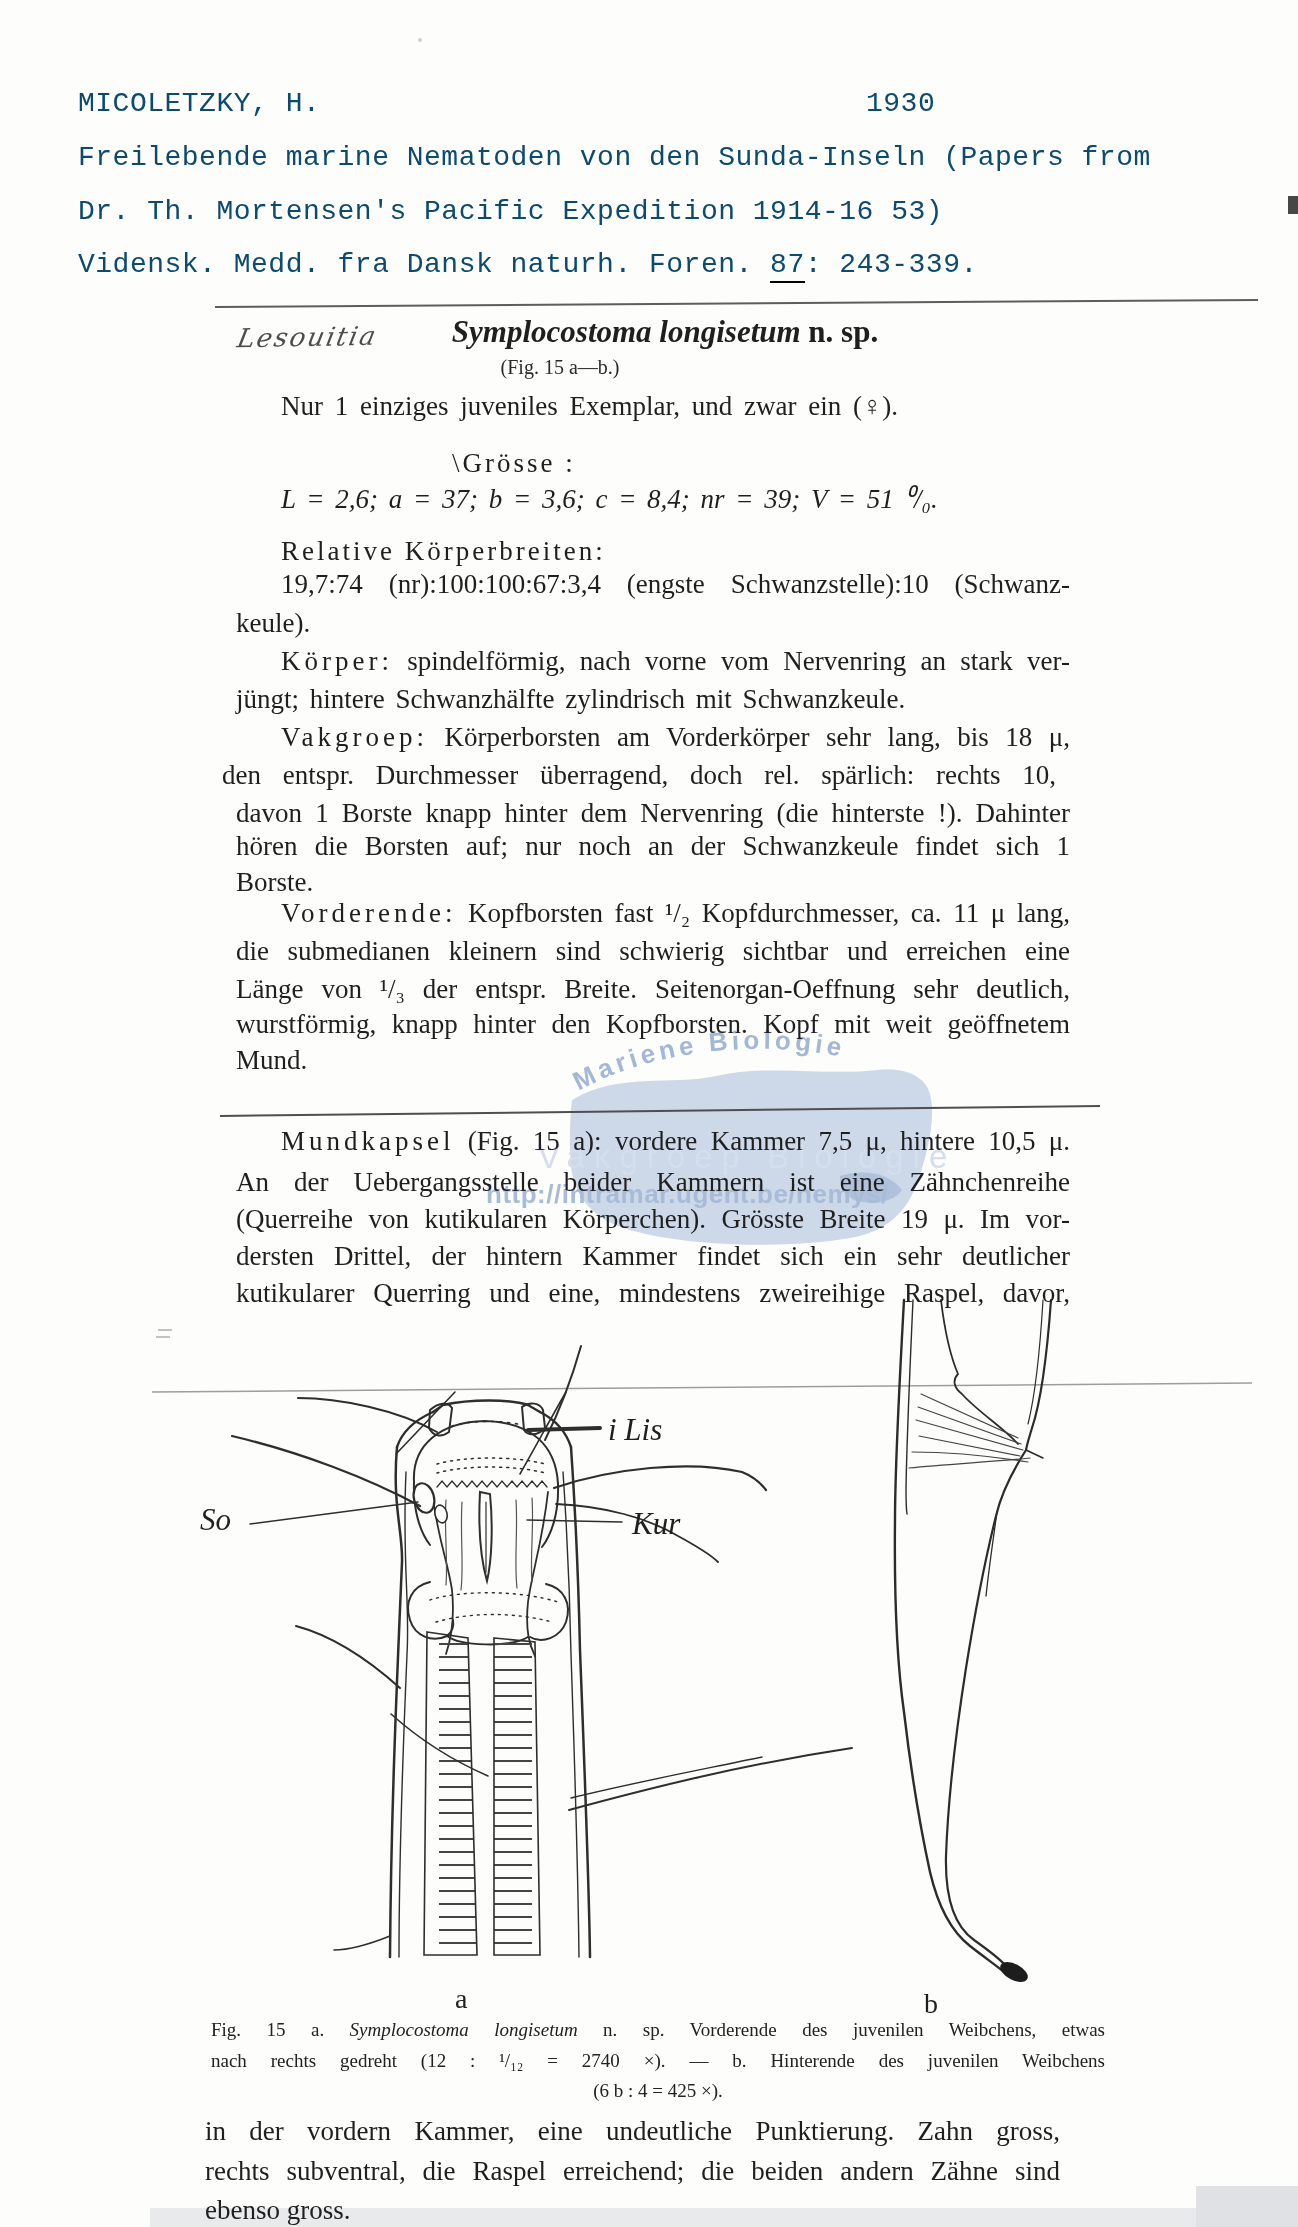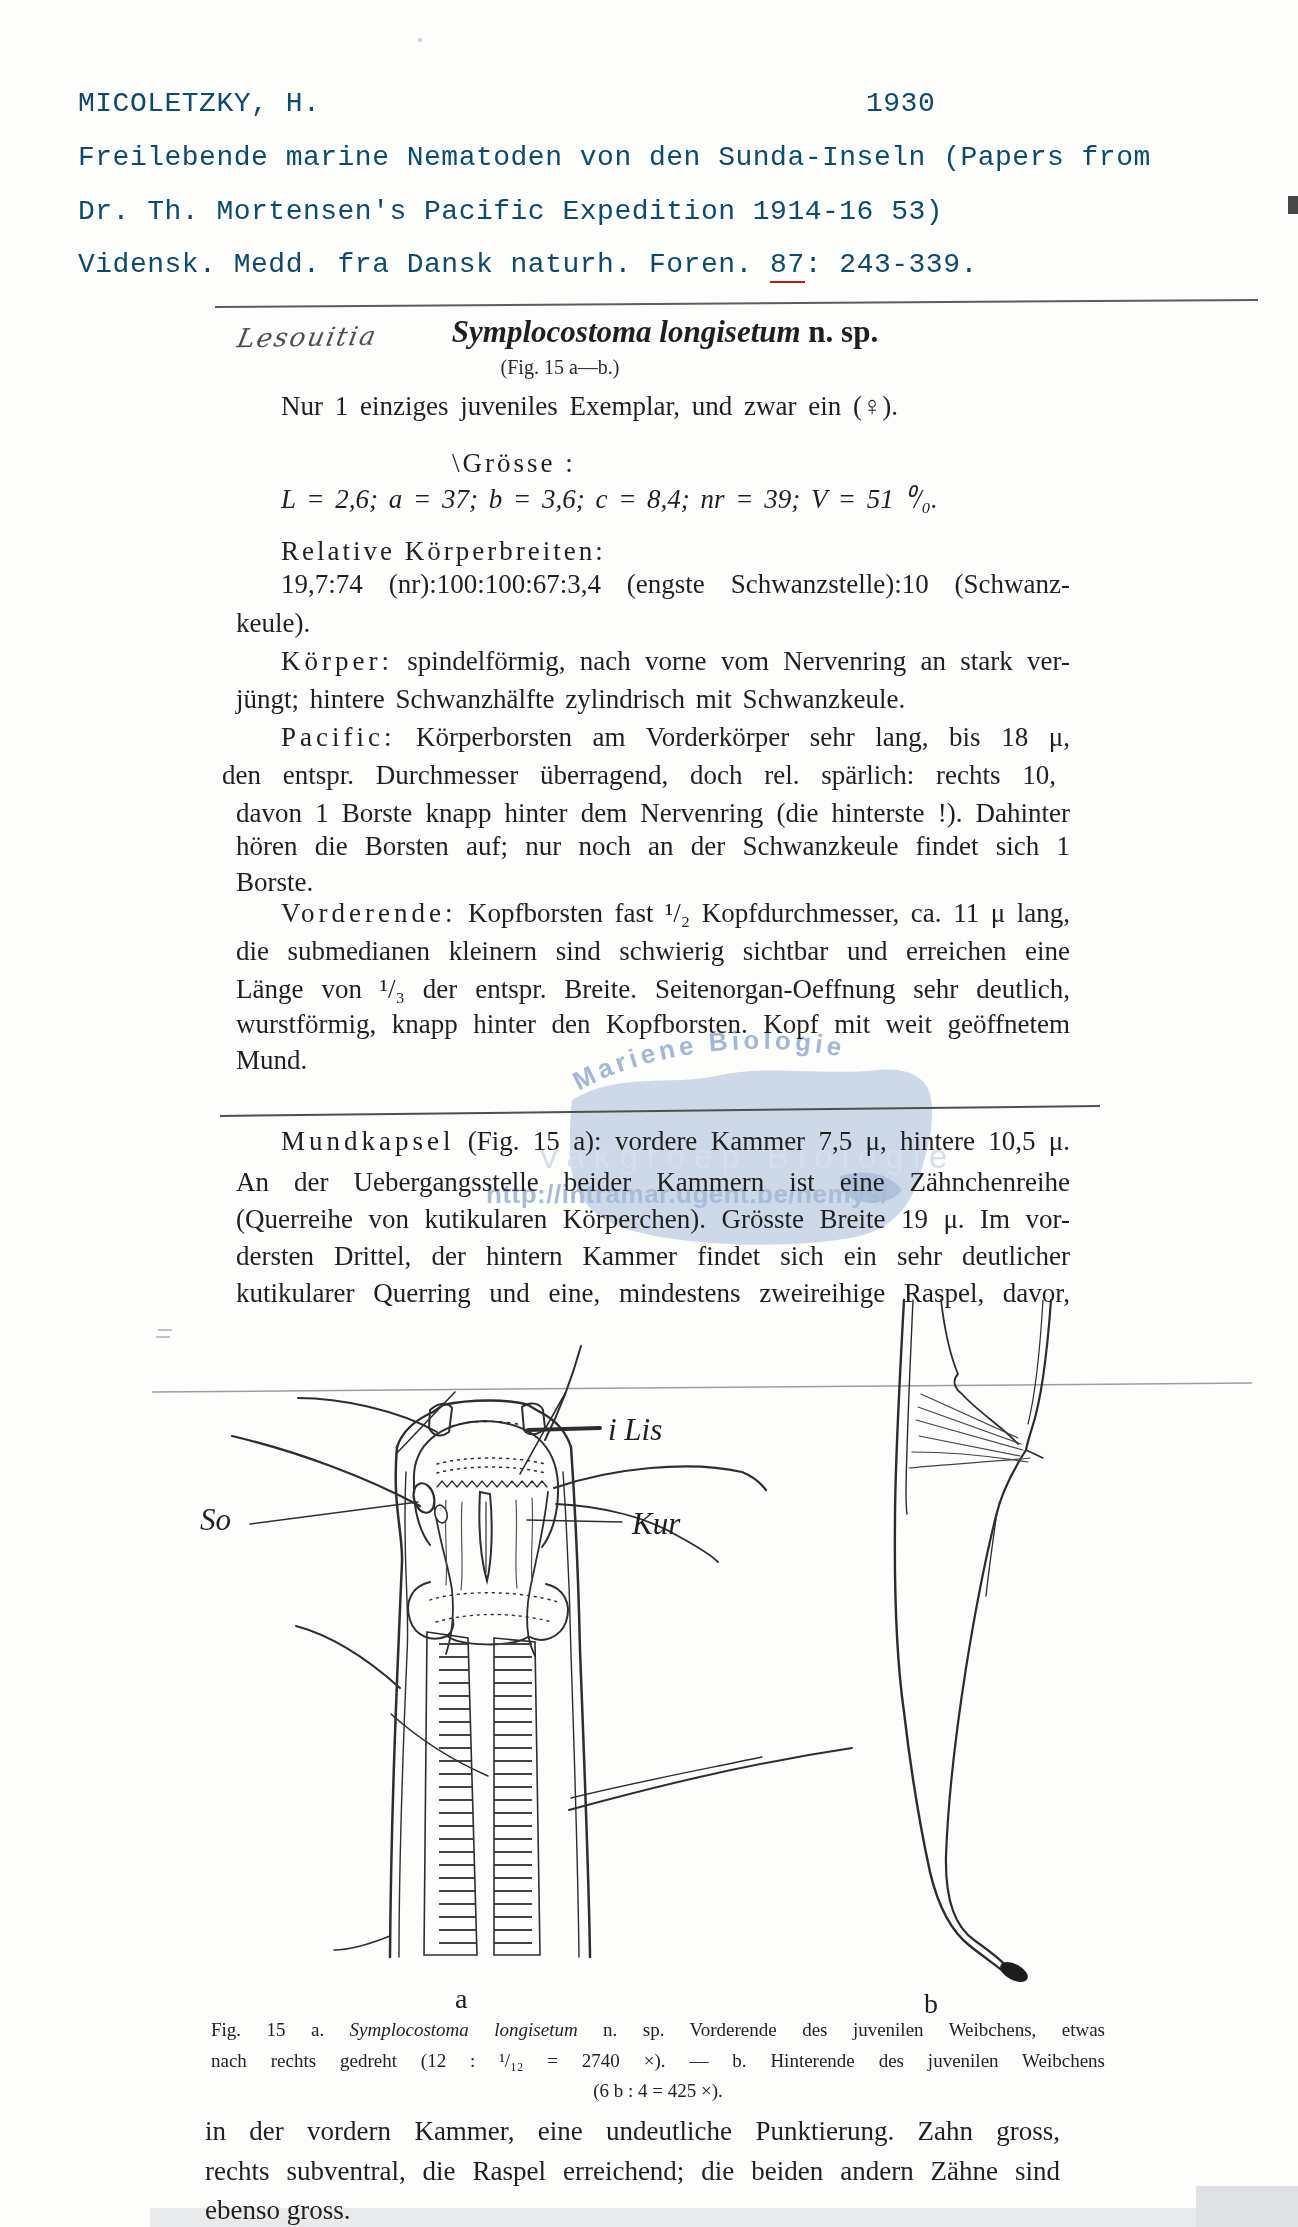--- a/index.html
+++ b/index.html
@@ -9,21 +9,21 @@
       font-size:28px;color:#0c4a6e;letter-spacing:.5px;}
   .ln{position:absolute;white-space:nowrap;font-size:27px;line-height:32px;}
   .jl{position:absolute;font-size:27px;line-height:32px;text-align:justify;text-align-last:justify;}
   .kw{letter-spacing:4px;}
   .sp3{letter-spacing:3px;}
   .it{font-style:italic;}
   .title{position:absolute;font-size:31px;font-weight:bold;white-space:nowrap;text-align:center;}
   .figref{position:absolute;font-size:20px;text-align:center;color:#2a2a2a;}
   .annot{position:absolute;font-style:italic;font-size:26px;color:#4d4d4d;
          transform:skewX(-12deg) rotate(-1deg);letter-spacing:2px;font-family:"DejaVu Serif",serif;}
-  .vol{border-bottom:2px solid #b91c1c;padding-bottom:1px;}
+  .vol{border-bottom:2px solid #000000;padding-bottom:1px;}
   .cap{position:absolute;font-size:19px;line-height:29px;color:#222;}
   .capj{text-align:justify;text-align-last:justify;}
   .figlab{position:absolute;font-size:31px;font-weight:normal;font-style:italic;white-space:nowrap;}
   .ablab{position:absolute;font-size:28px;white-space:nowrap;}
   svg.layer{position:absolute;top:0;left:0;pointer-events:none;}
   .txt{position:relative;z-index:2;}
 </style>
 </head>
 <body>
 
@@ -170,21 +170,21 @@
 
     <div class="ln it" style="top:483px;left:281px;word-spacing:4px">L = 2,6; a = 37; b = 3,6; c = 8,4; nr = 39; V = 51 ⁰/₀.</div>
 
     <div class="ln sp3" style="top:535px;left:281px">Relative Körperbreiten:</div>
     <div class="jl" style="top:568px;left:281px;width:789px">19,7:74 (nr):100:100:67:3,4 (engste Schwanzstelle):10 (Schwanz-</div>
     <div class="ln" style="top:607px;left:236px">keule).</div>
 
     <div class="jl" style="top:645px;left:281px;width:789px"><span class="kw">Körper:</span><span> spindelförmig, nach vorne vom Nervenring an stark ver-</span></div>
     <div class="ln" style="top:683px;left:236px;word-spacing:4px">jüngt; hintere Schwanzhälfte zylindrisch mit Schwanzkeule.</div>
 
-    <div class="jl" style="top:721px;left:281px;width:789px"><span class="kw">Pacific:</span><span> Körperborsten am Vorderkörper sehr lang, bis 18 μ,</span></div>
+    <div class="jl" style="top:721px;left:281px;width:789px"><span class="kw">Vakgroep:</span><span> Körperborsten am Vorderkörper sehr lang, bis 18 μ,</span></div>
     <div class="jl" style="top:759px;left:222px;width:834px">den entspr. Durchmesser überragend, doch rel. spärlich: rechts 10,</div>
     <div class="jl" style="top:797px;left:236px;width:834px">davon 1 Borste knapp hinter dem Nervenring (die hinterste !). Dahinter</div>
     <div class="jl" style="top:830px;left:236px;width:834px">hören die Borsten auf; nur noch an der Schwanzkeule findet sich 1</div>
     <div class="ln" style="top:866px;left:236px">Borste.</div>
 
     <div class="jl" style="top:897px;left:281px;width:789px"><span class="kw">Vorderende:</span><span> Kopfborsten fast ¹/₂ Kopfdurchmesser, ca. 11 μ lang,</span></div>
     <div class="jl" style="top:935px;left:236px;width:834px">die submedianen kleinern sind schwierig sichtbar und erreichen eine</div>
     <div class="jl" style="top:973px;left:236px;width:834px">Länge von ¹/₃ der entspr. Breite. Seitenorgan-Oeffnung sehr deutlich,</div>
     <div class="jl" style="top:1008px;left:236px;width:834px">wurstförmig, knapp hinter den Kopfborsten. Kopf mit weit geöffnetem</div>
     <div class="ln" style="top:1044px;left:236px">Mund.</div>

